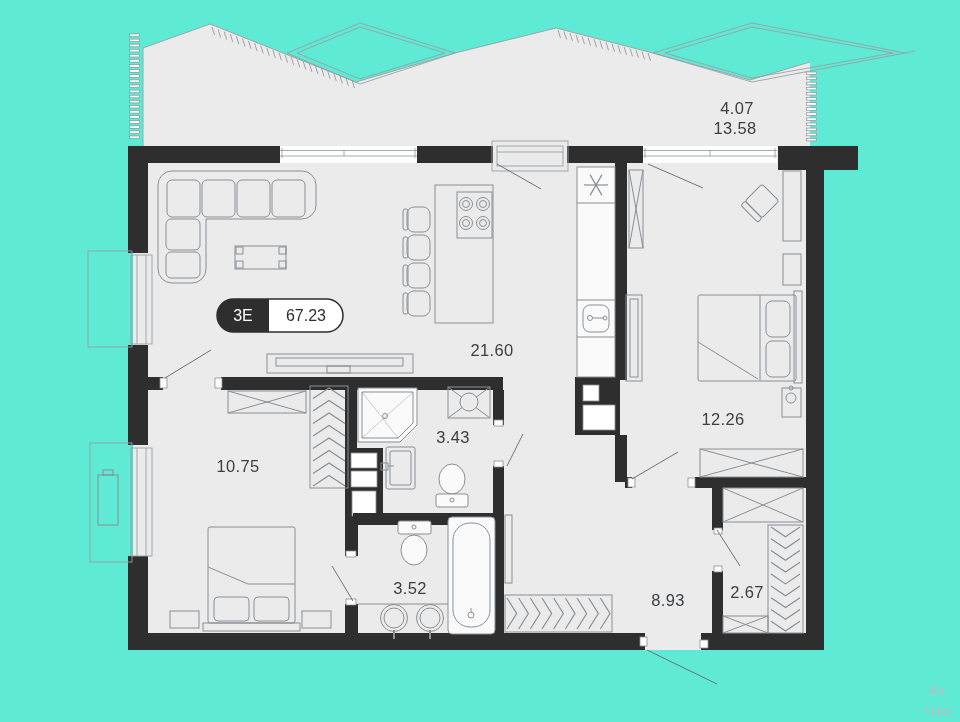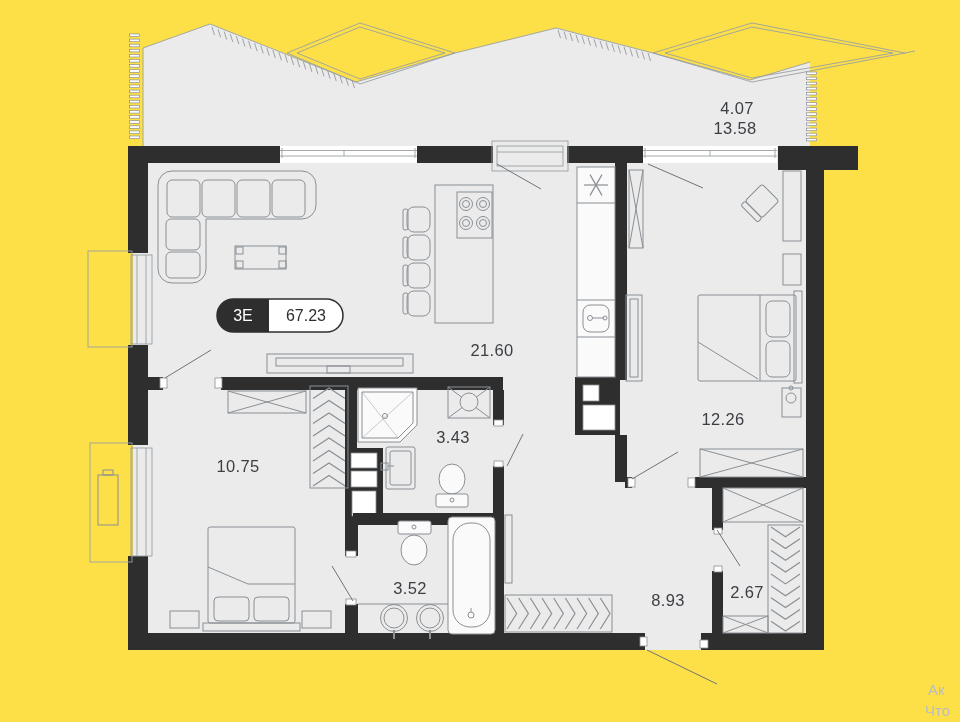--- a/index.html
+++ b/index.html
@@ -1,16 +1,16 @@
 <!DOCTYPE html>
 <html><head>
 <meta charset="utf-8">
 <style>
   html,body{margin:0;padding:0;background:#ffffff;}
-  .stage{width:960px;height:722px;position:relative;background:#fde047;overflow:hidden;}
+  .stage{width:960px;height:722px;position:relative;background:#5eead4;overflow:hidden;}
   svg{display:block;}
   text{font-family:"Liberation Sans",sans-serif;fill:#3c4044;}
   .room-label{font-size:16.5px;letter-spacing:.3px;}
   .badge-dark-text{font-size:16px;fill:#ffffff;}
   .badge-light-text{font-size:16px;fill:#2e2e2e;}
   .watermark{font-size:15px;fill:#b9bdc3;}
   .wall{fill:#2e2e2e;stroke:none;}
   .floor{fill:#ebebeb;}
   .fl{stroke:#8a8f94;stroke-width:1;fill:none;}
   .flf{stroke:#8a8f94;stroke-width:1;fill:#ebebeb;}

